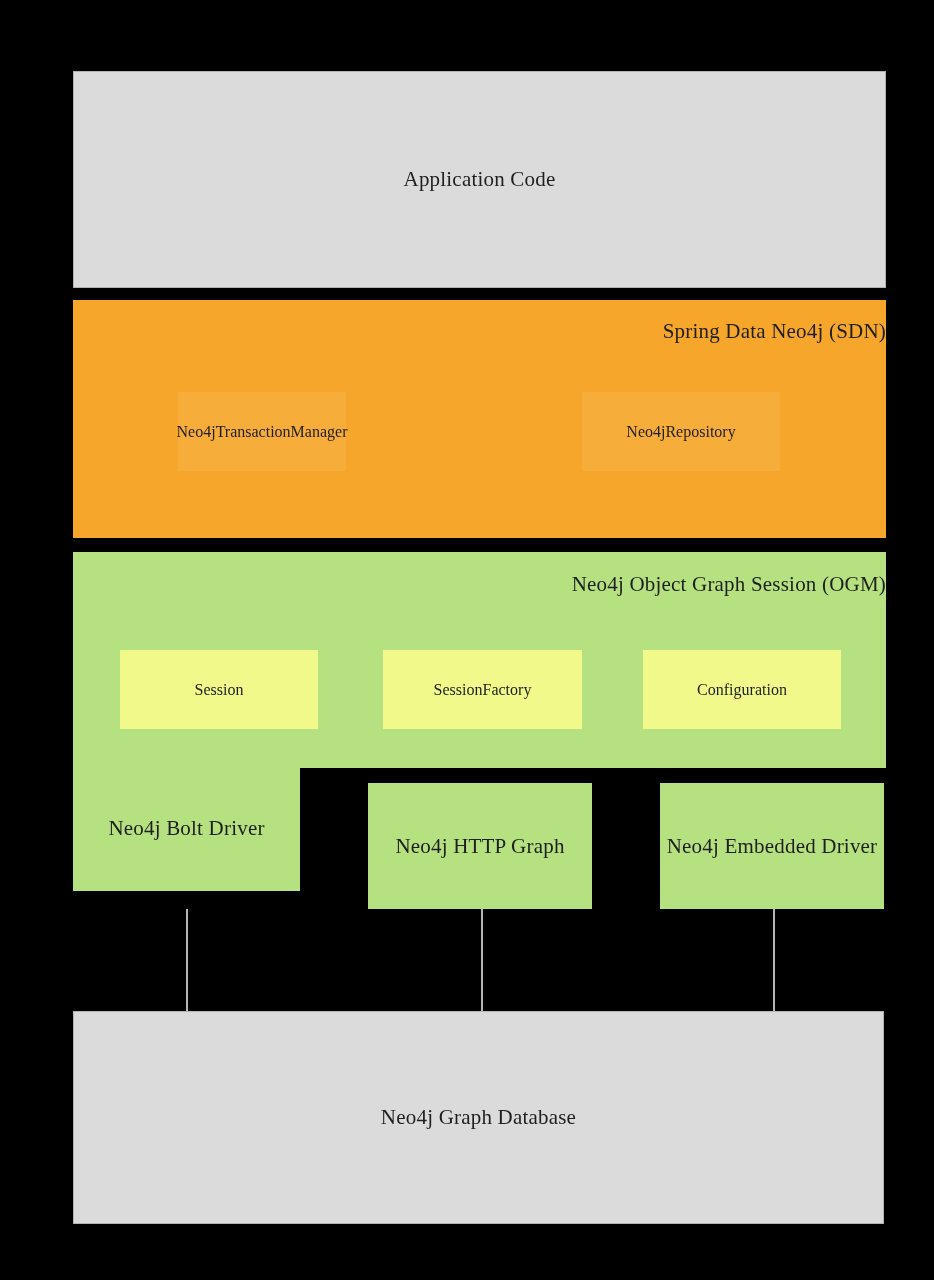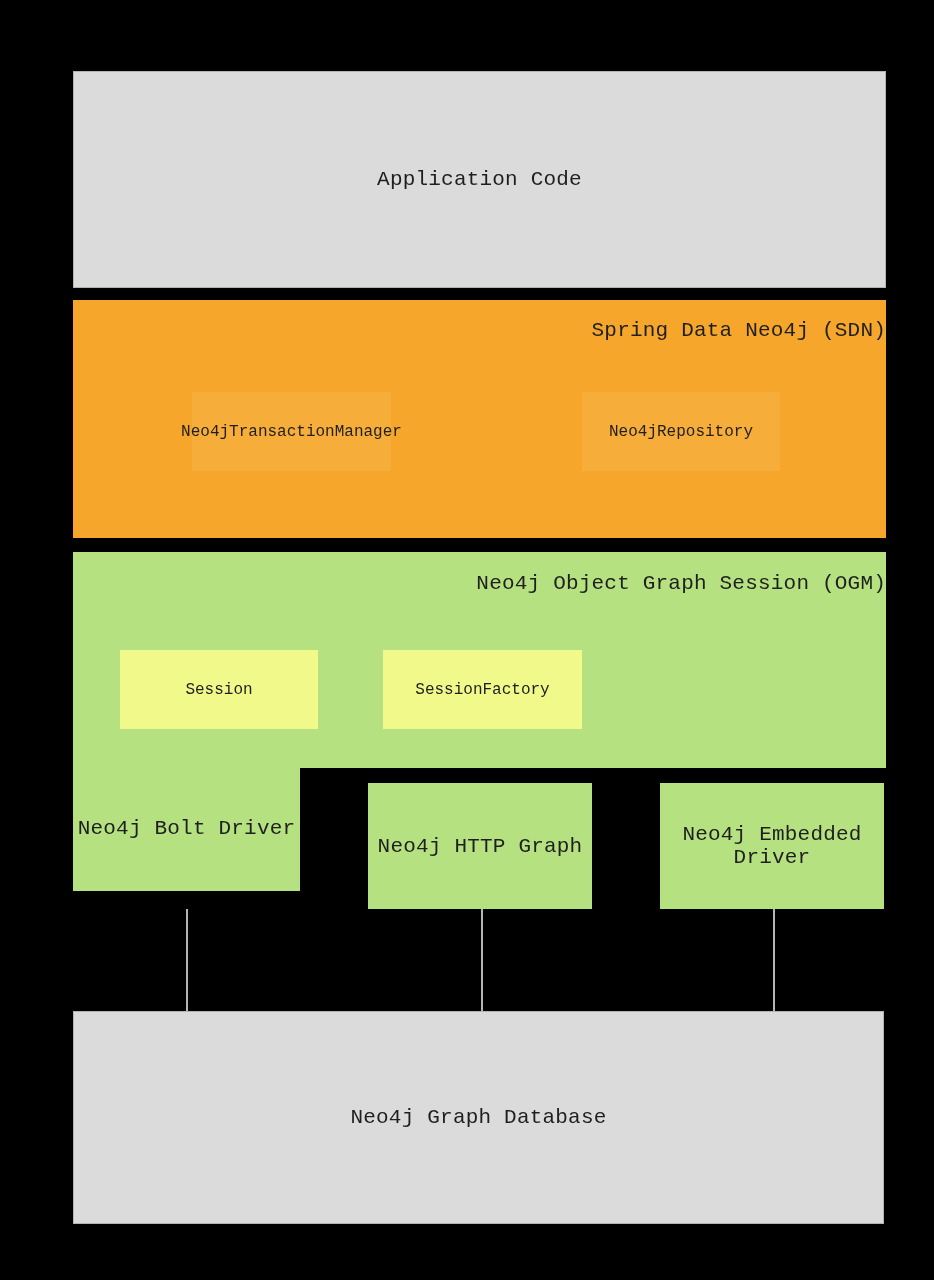--- a/index.html
+++ b/index.html
@@ -5,21 +5,21 @@
   html, body {
     margin: 0;
     padding: 0;
     background: #000;
   }
   .canvas {
     position: relative;
     width: 934px;
     height: 1280px;
     background: var(--background, #000000);
-    font-family: Liberation Mono, monospace;
+    font-family: Liberation Serif, serif;
     color: var(--text, #1f1f1f);
     overflow: hidden;
   }
   .box {
     position: absolute;
     box-sizing: border-box;
   }
   .center-label {
     display: flex;
     align-items: center;
@@ -52,21 +52,21 @@
     letter-spacing: 0.2px;
   }
   .small-label {
     font-size: 16px;
   }
 
   
   .app-box        { left: 73px;  top: 71px;   width: 813px; height: 217px; }
   .sdn-box        { left: 73px;  top: 300px;  width: 813px; height: 238px; }
   .sdn-title      { top: 19px; }
-  .tx-box         { left: 119px; top: 92px;   width: 199px; height: 79px;
+  .tx-box         { left: 105px; top: 92px;   width: 168px; height: 79px;
                     background: var(--orange-inner, #f6ad39); }
   .repo-box       { left: 509px; top: 92px;   width: 198px; height: 79px;
                     background: var(--orange-inner, #f6ad39); }
   .ogm-box        { left: 73px;  top: 552px;  width: 813px; height: 216px; }
   .ogm-title      { top: 20px; }
   .session-box    { left: 47px;  top: 98px;   width: 198px; height: 79px; }
   .factory-box    { left: 310px; top: 98px;   width: 199px; height: 79px; }
   .config-box     { left: 570px; top: 98px;   width: 198px; height: 79px; }
   .bolt-box       { left: 73px;  top: 765px;  width: 227px; height: 126px; }
   .http-box       { left: 368px; top: 783px;  width: 224px; height: 126px; }
@@ -103,20 +103,23 @@
   </div>
 
   <div class="box green ogm-box">
     <div class="layer-title ogm-title">Neo4j Object Graph Session (OGM)</div>
     <div class="box yellow center-label session-box">
       <span class="small-label">Session</span>
     </div>
     <div class="box yellow center-label factory-box">
       <span class="small-label">SessionFactory</span>
     </div>
+    <div class="box yellow center-label config-box">
+      <span class="small-label">Configuration</span>
+    </div>
   </div>
 
   <div class="box green center-label bolt-box">
     <span class="big-label">Neo4j Bolt Driver</span>
   </div>
   <div class="box green center-label http-box">
     <span class="big-label">Neo4j HTTP Graph</span>
   </div>
   <div class="box green center-label embedded-box">
     <span class="big-label">Neo4j Embedded Driver</span>

